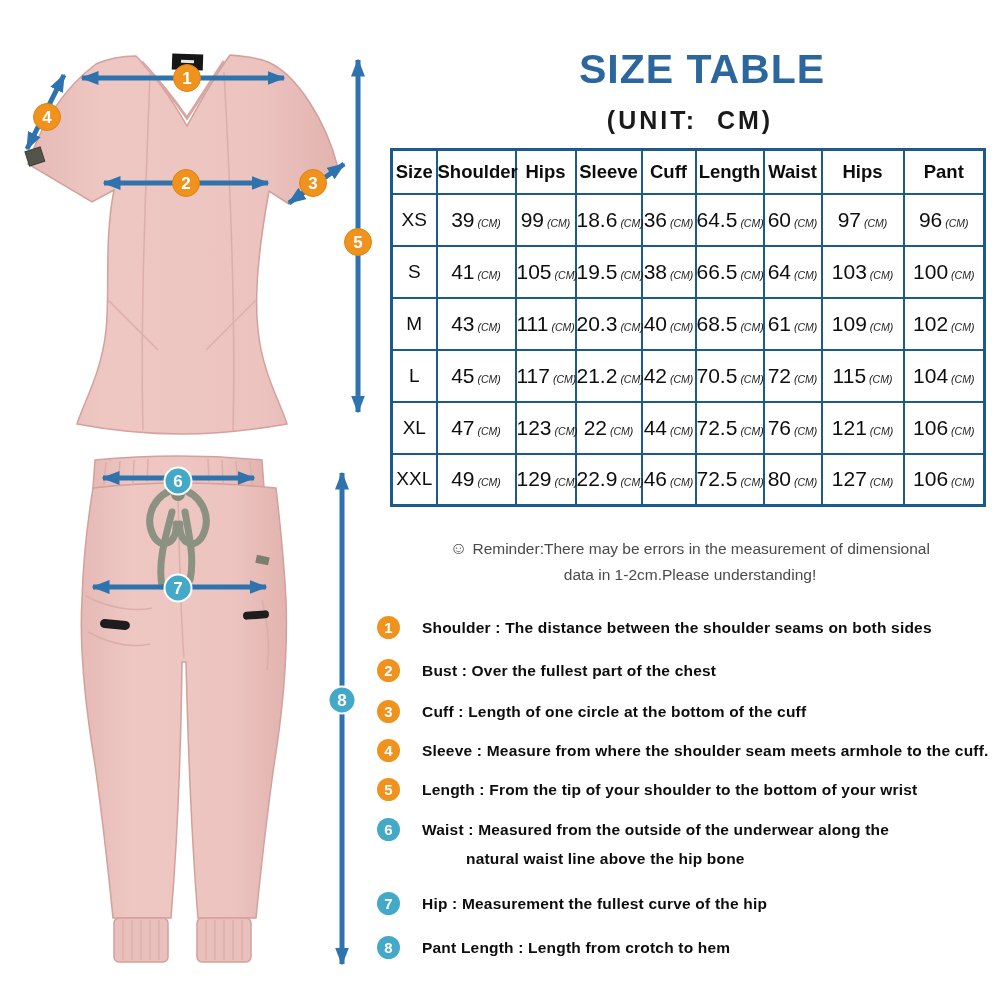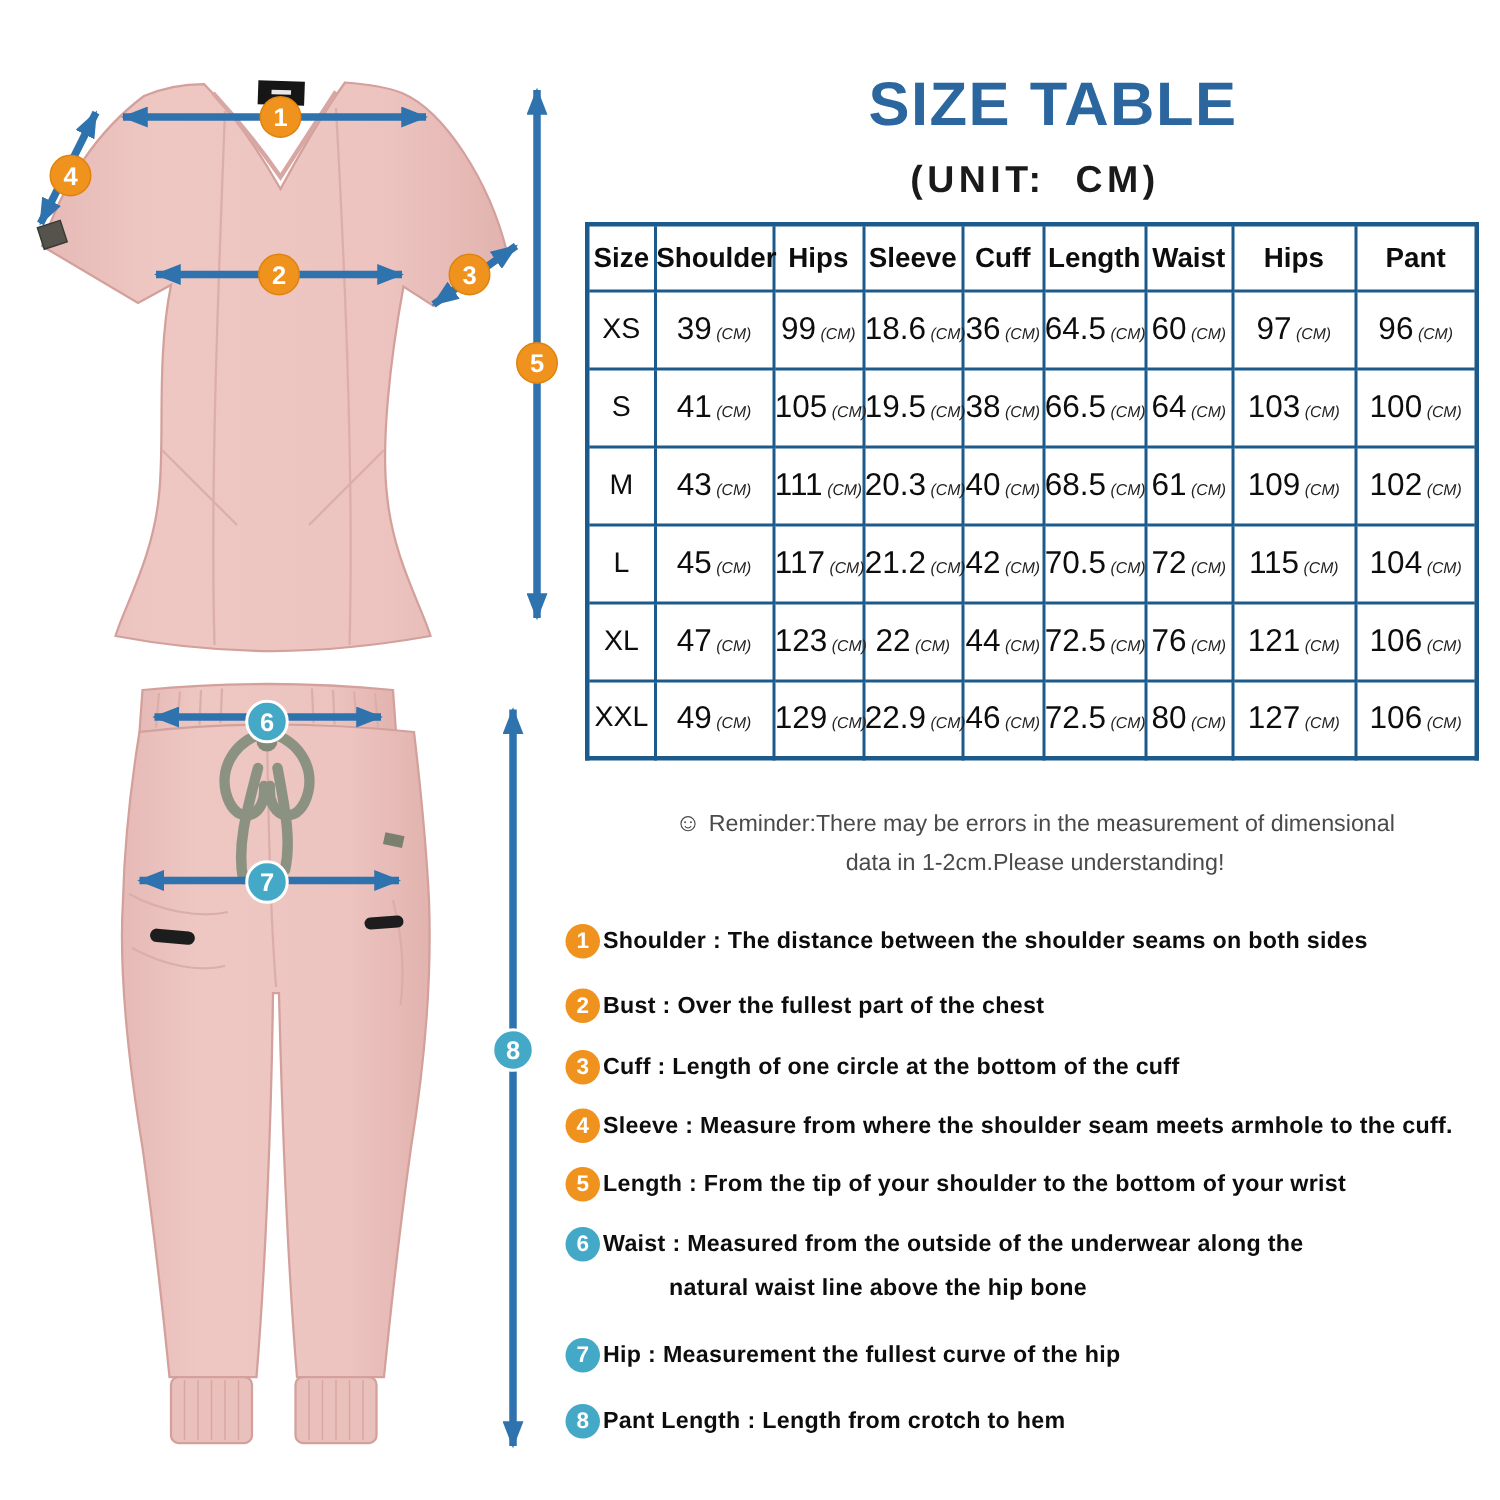--- a/index.html
+++ b/index.html
@@ -47,21 +47,21 @@
     width:615px;
   }
   .badge{
     flex:0 0 23px;width:23px;height:23px;border-radius:50%;
     display:flex;align-items:center;justify-content:center;
     color:#fff;font-size:15px;font-weight:bold;line-height:1;
   }
   .badge.orange{background:#f0921e;}
   .badge.teal{background:#43a9c7;}
   .note-text{
-    margin-left:2px;font-size:15.5px;font-weight:bold;color:#0d0d0d;
+    margin-left:22px;font-size:15.5px;font-weight:bold;color:#0d0d0d;
     letter-spacing:0.2px;line-height:23px;white-space:nowrap;
   }
   .note-text .line2{display:block;margin-left:44px;margin-top:6px;}
   
   svg.diagram{position:absolute;left:0;top:0;}
   .marker-num{
     font-family:"Liberation Sans", sans-serif;font-size:17px;font-weight:bold;
     fill:#ffffff;text-anchor:middle;
   }
 </style>

